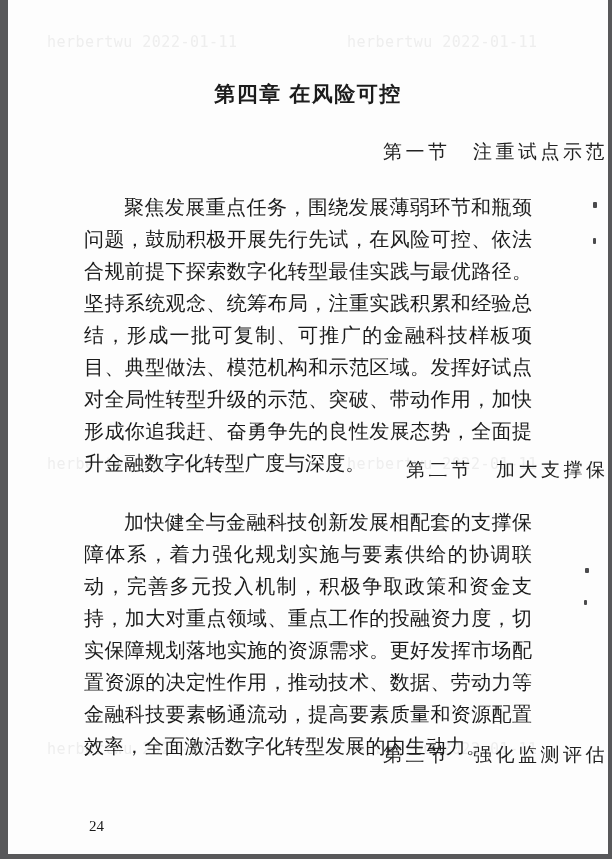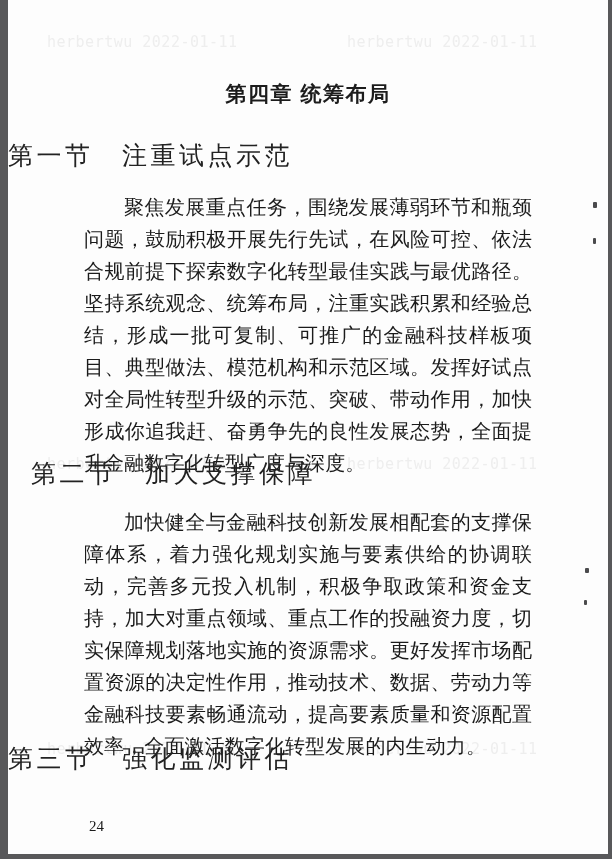--- a/index.html
+++ b/index.html
@@ -44,23 +44,23 @@
     font-family: "Liberation Sans", sans-serif;
     font-weight: bold;
     font-size: 21px;
     letter-spacing: 1.5px;
     color: #1c1c1c;
   }
   .section-heading {
     position: absolute;
     left: 8px;
     width: 600px;
-    text-align: left;
+    text-align: right;
     font-family: "Liberation Serif", serif;
-    font-size: 25px;
+    font-size: 19px;
     letter-spacing: 3.5px;
     color: #222222;
   }
   .sec1 { top: 139px; }
   .sec2 { top: 457px; padding-left: 23px; }
   .sec3 { top: 742px; }
 
   .body-para {
     position: absolute;
     left: 84px;
@@ -104,21 +104,21 @@
   </div>
   <div class="wm-row" style="top:455px">
     <span class="wm left-copy">herbertwu 2022-01-11</span>
     <span class="wm right-copy">herbertwu 2022-01-11</span>
   </div>
   <div class="wm-row" style="top:740px">
     <span class="wm left-copy">herbertwu 2022-01-11</span>
     <span class="wm right-copy">herbertwu 2022-01-11</span>
   </div>
 
-  <div class="chapter-title">第四章 统筹布局</div>
+  <div class="chapter-title">第四章 在风险可控</div>
 
   <div class="section-heading sec1">第一节　注重试点示范</div>
   <div class="body-para para1">聚焦发展重点任务，围绕发展薄弱环节和瓶颈问题，鼓励积极开展先行先试，在风险可控、依法合规前提下探索数字化转型最佳实践与最优路径。坚持系统观念、统筹布局，注重实践积累和经验总结，形成一批可复制、可推广的金融科技样板项目、典型做法、模范机构和示范区域。发挥好试点对全局性转型升级的示范、突破、带动作用，加快形成你追我赶、奋勇争先的良性发展态势，全面提升金融数字化转型广度与深度。</div>
 
   <div class="section-heading sec2">第二节　加大支撑保障</div>
   <div class="body-para para2">加快健全与金融科技创新发展相配套的支撑保障体系，着力强化规划实施与要素供给的协调联动，完善多元投入机制，积极争取政策和资金支持，加大对重点领域、重点工作的投融资力度，切实保障规划落地实施的资源需求。更好发挥市场配置资源的决定性作用，推动技术、数据、劳动力等金融科技要素畅通流动，提高要素质量和资源配置效率，全面激活数字化转型发展的内生动力。</div>
 
   <div class="section-heading sec3">第三节　强化监测评估</div>
 
   <div class="page-number">24</div>

